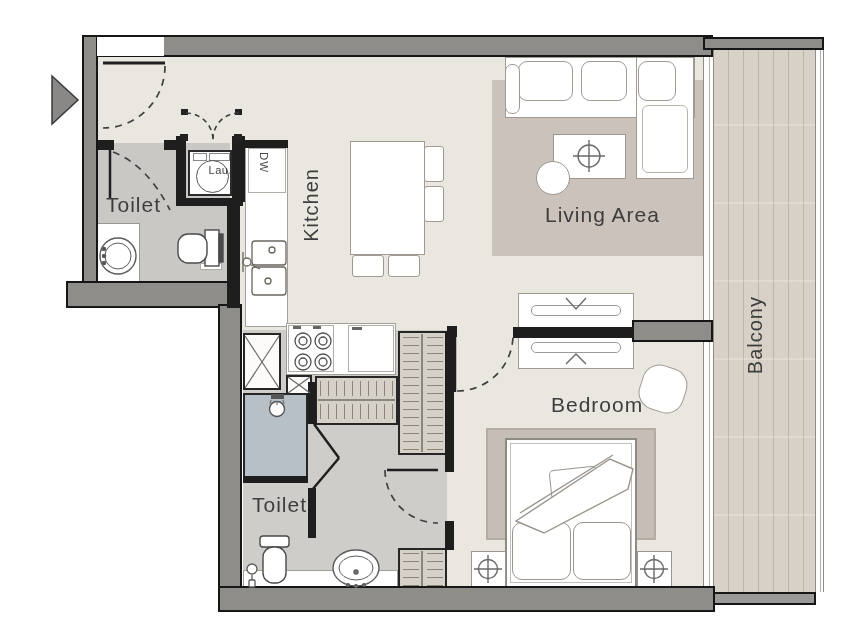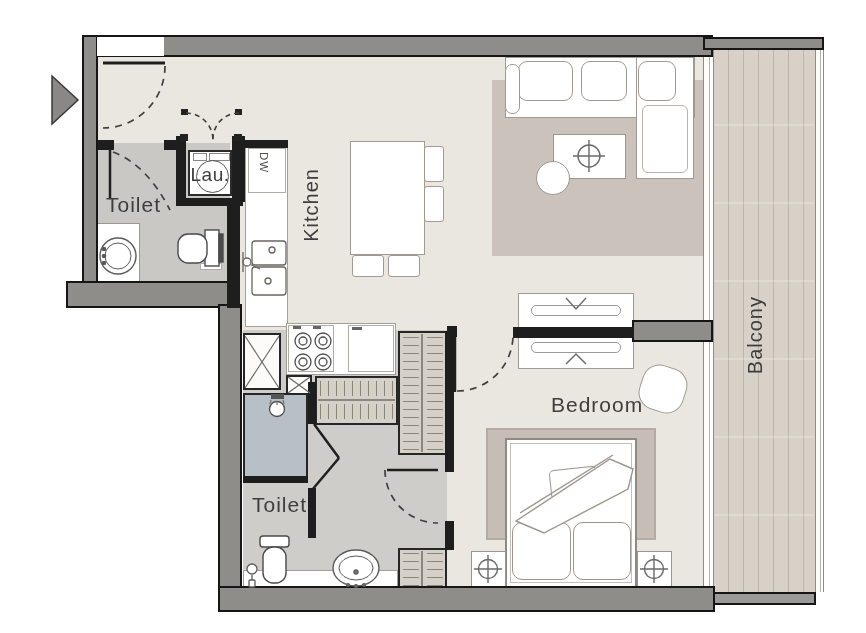--- a/index.html
+++ b/index.html
@@ -251,20 +251,21 @@
     <path d="M 566 298 L 576 309 L 586 298" stroke="#6f6f6f" stroke-width="1.5" fill="none"></path>
     <path d="M 566 364 L 576 354 L 586 364" stroke="#6f6f6f" stroke-width="1.5" fill="none"></path>
 
     <g stroke="#9b958e" stroke-width="1.4" fill="#fff">
       <path d="M 516 521 L 610 459 L 633 469 L 628 489 L 544 533 Z"></path>
       <path d="M 520 513 L 613 455" fill="none"></path>
     </g>
   </svg>
 
   <div class="lbl" style="left:106px;top:193px;font-size:21px;">Toilet</div>
-  <div class="lbl" style="left:188px;top:164px;width:44px;text-align:center;font-size:19px;letter-spacing:0.5px;">Lau.</div>
+  <div class="lbl" style="left:188px;top:164px;width:44px;text-align:right;font-size:11px;letter-spacing:0.5px;">Lau.</div>
   <div class="lbl vert-cw" style="left:258px;top:152px;font-size:11.5px;color:#4a4a4a;letter-spacing:1px;">DW</div>
   <div class="lbl vert" style="left:300px;top:168px;font-size:20px;">Kitchen</div>
+  <div class="lbl" style="left:545px;top:203px;font-size:21px;">Living Area</div>
   <div class="lbl vert" style="left:744px;top:296px;font-size:20px;">Balcony</div>
   <div class="lbl" style="left:524px;top:393px;font-size:21px;margin-left:27px;">Bedroom</div>
   <div class="lbl" style="left:252px;top:493px;font-size:21px;">Toilet</div>
 
 </div>
 
 </body></html>

